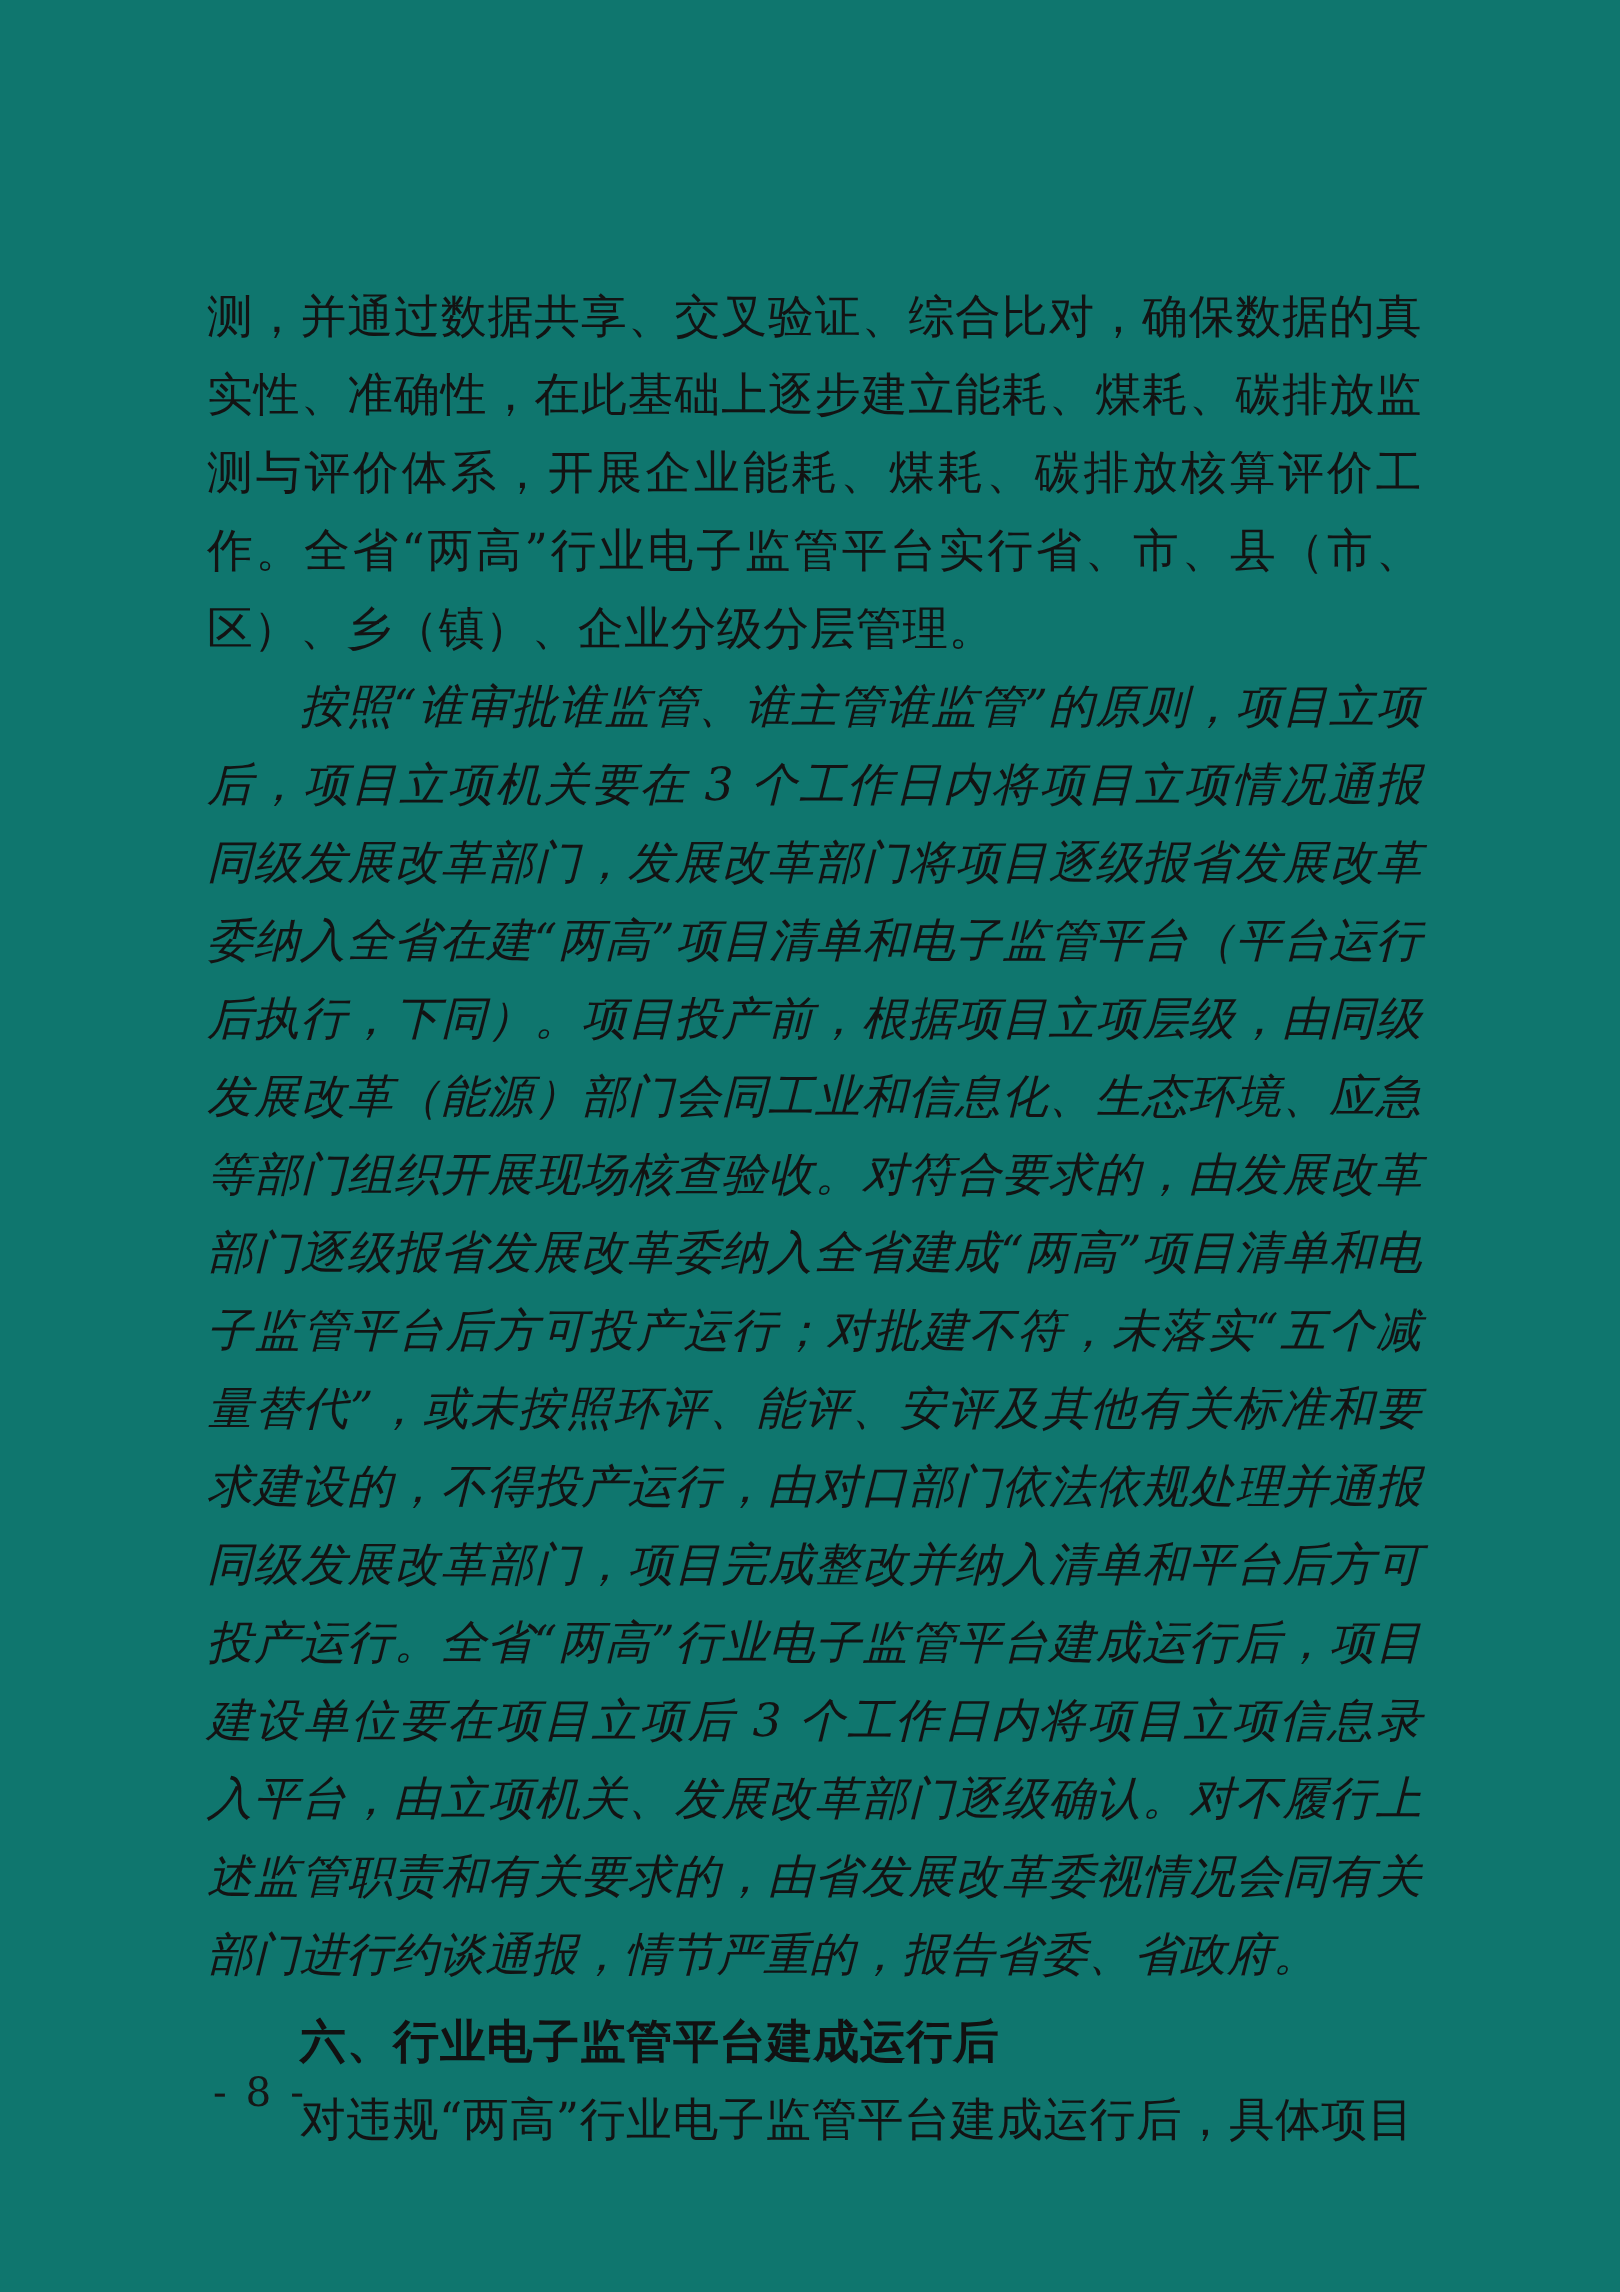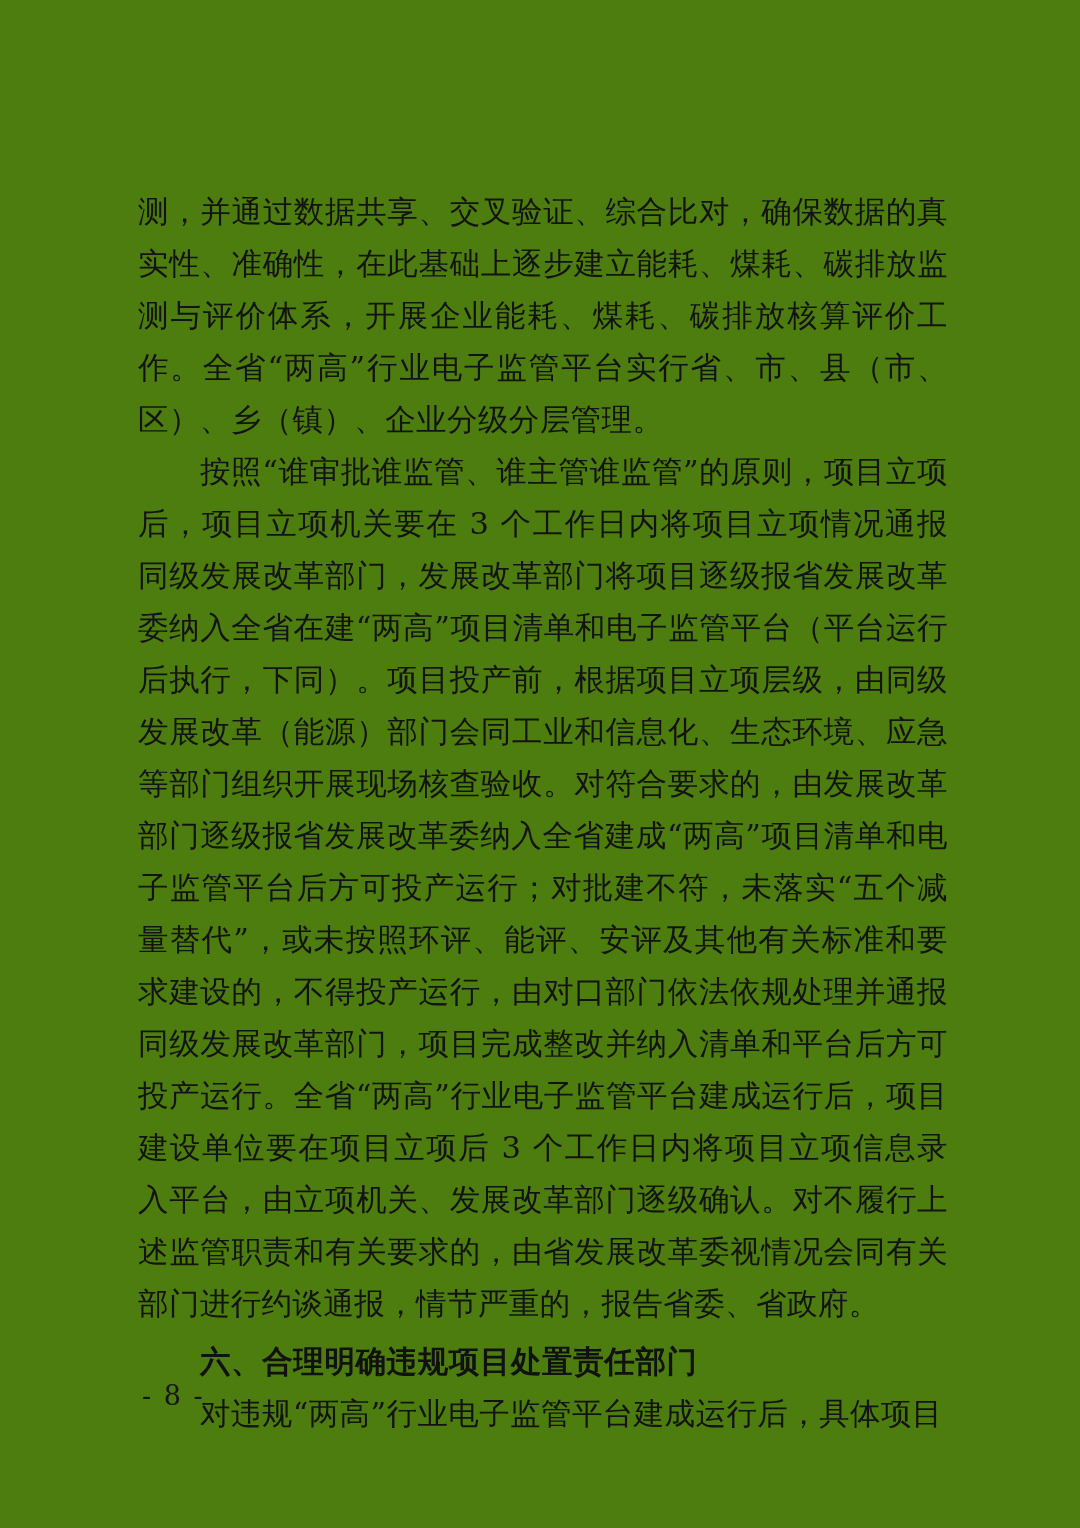--- a/index.html
+++ b/index.html
@@ -14,21 +14,21 @@
     color: #141414;
     position: relative;
     overflow: hidden;
   }
   .page {
     position: absolute;
     left: 0;
     top: 0;
     width: 1080px;
     height: 1528px;
-    background: #4d7c0f;
+    background: #0f766e;
   }
   .content {
     position: absolute;
     left: 138px;
     top: 186px;
     width: 810px;
   }
   .para {
     font-size: 30.5px;
     line-height: 52px;
@@ -37,20 +37,21 @@
     text-justify: inter-ideograph;
     margin: 0 0 0 0;
     color: #131313;
     font-weight: 400;
   }
   .para.indent {
     text-indent: 62px;
   }
   .para + .para {
     margin-top: 0;
+    font-style: italic;
   }
   .heading {
     font-size: 30.5px;
     line-height: 52px;
     font-weight: bold;
     font-family: "DejaVu Sans", "Liberation Sans", sans-serif;
     letter-spacing: 0.6px;
     text-indent: 62px;
     margin: 6px 0 0 0;
     color: #111111;
@@ -65,17 +66,17 @@
     font-family: "DejaVu Serif", "Liberation Serif", serif;
   }
 </style>
 </head>
 <body>
 
 <div class="page">
   <div class="content">
     <p class="para">测，并通过数据共享、交叉验证、综合比对，确保数据的真实性、准确性，在此基础上逐步建立能耗、煤耗、碳排放监测与评价体系，开展企业能耗、煤耗、碳排放核算评价工作。全省“两高”行业电子监管平台实行省、市、县（市、区）、乡（镇）、企业分级分层管理。</p>
     <p class="para indent">按照“谁审批谁监管、谁主管谁监管”的原则，项目立项后，项目立项机关要在 3 个工作日内将项目立项情况通报同级发展改革部门，发展改革部门将项目逐级报省发展改革委纳入全省在建“两高”项目清单和电子监管平台（平台运行后执行，下同）。项目投产前，根据项目立项层级，由同级发展改革（能源）部门会同工业和信息化、生态环境、应急等部门组织开展现场核查验收。对符合要求的，由发展改革部门逐级报省发展改革委纳入全省建成“两高”项目清单和电子监管平台后方可投产运行；对批建不符，未落实“五个减量替代”，或未按照环评、能评、安评及其他有关标准和要求建设的，不得投产运行，由对口部门依法依规处理并通报同级发展改革部门，项目完成整改并纳入清单和平台后方可投产运行。全省“两高”行业电子监管平台建成运行后，项目建设单位要在项目立项后 3 个工作日内将项目立项信息录入平台，由立项机关、发展改革部门逐级确认。对不履行上述监管职责和有关要求的，由省发展改革委视情况会同有关部门进行约谈通报，情节严重的，报告省委、省政府。</p>
-    <h2 class="heading">六、合理明确违规项目处置责任部门</h2>
+    <h2 class="heading">六、行业电子监管平台建成运行后</h2>
     <p class="para indent">对违规“两高”行业电子监管平台建成运行后，具体项目</p>
   </div>
   <div class="pagenum">- 8 -</div>
 </div>
 
 </body></html>

